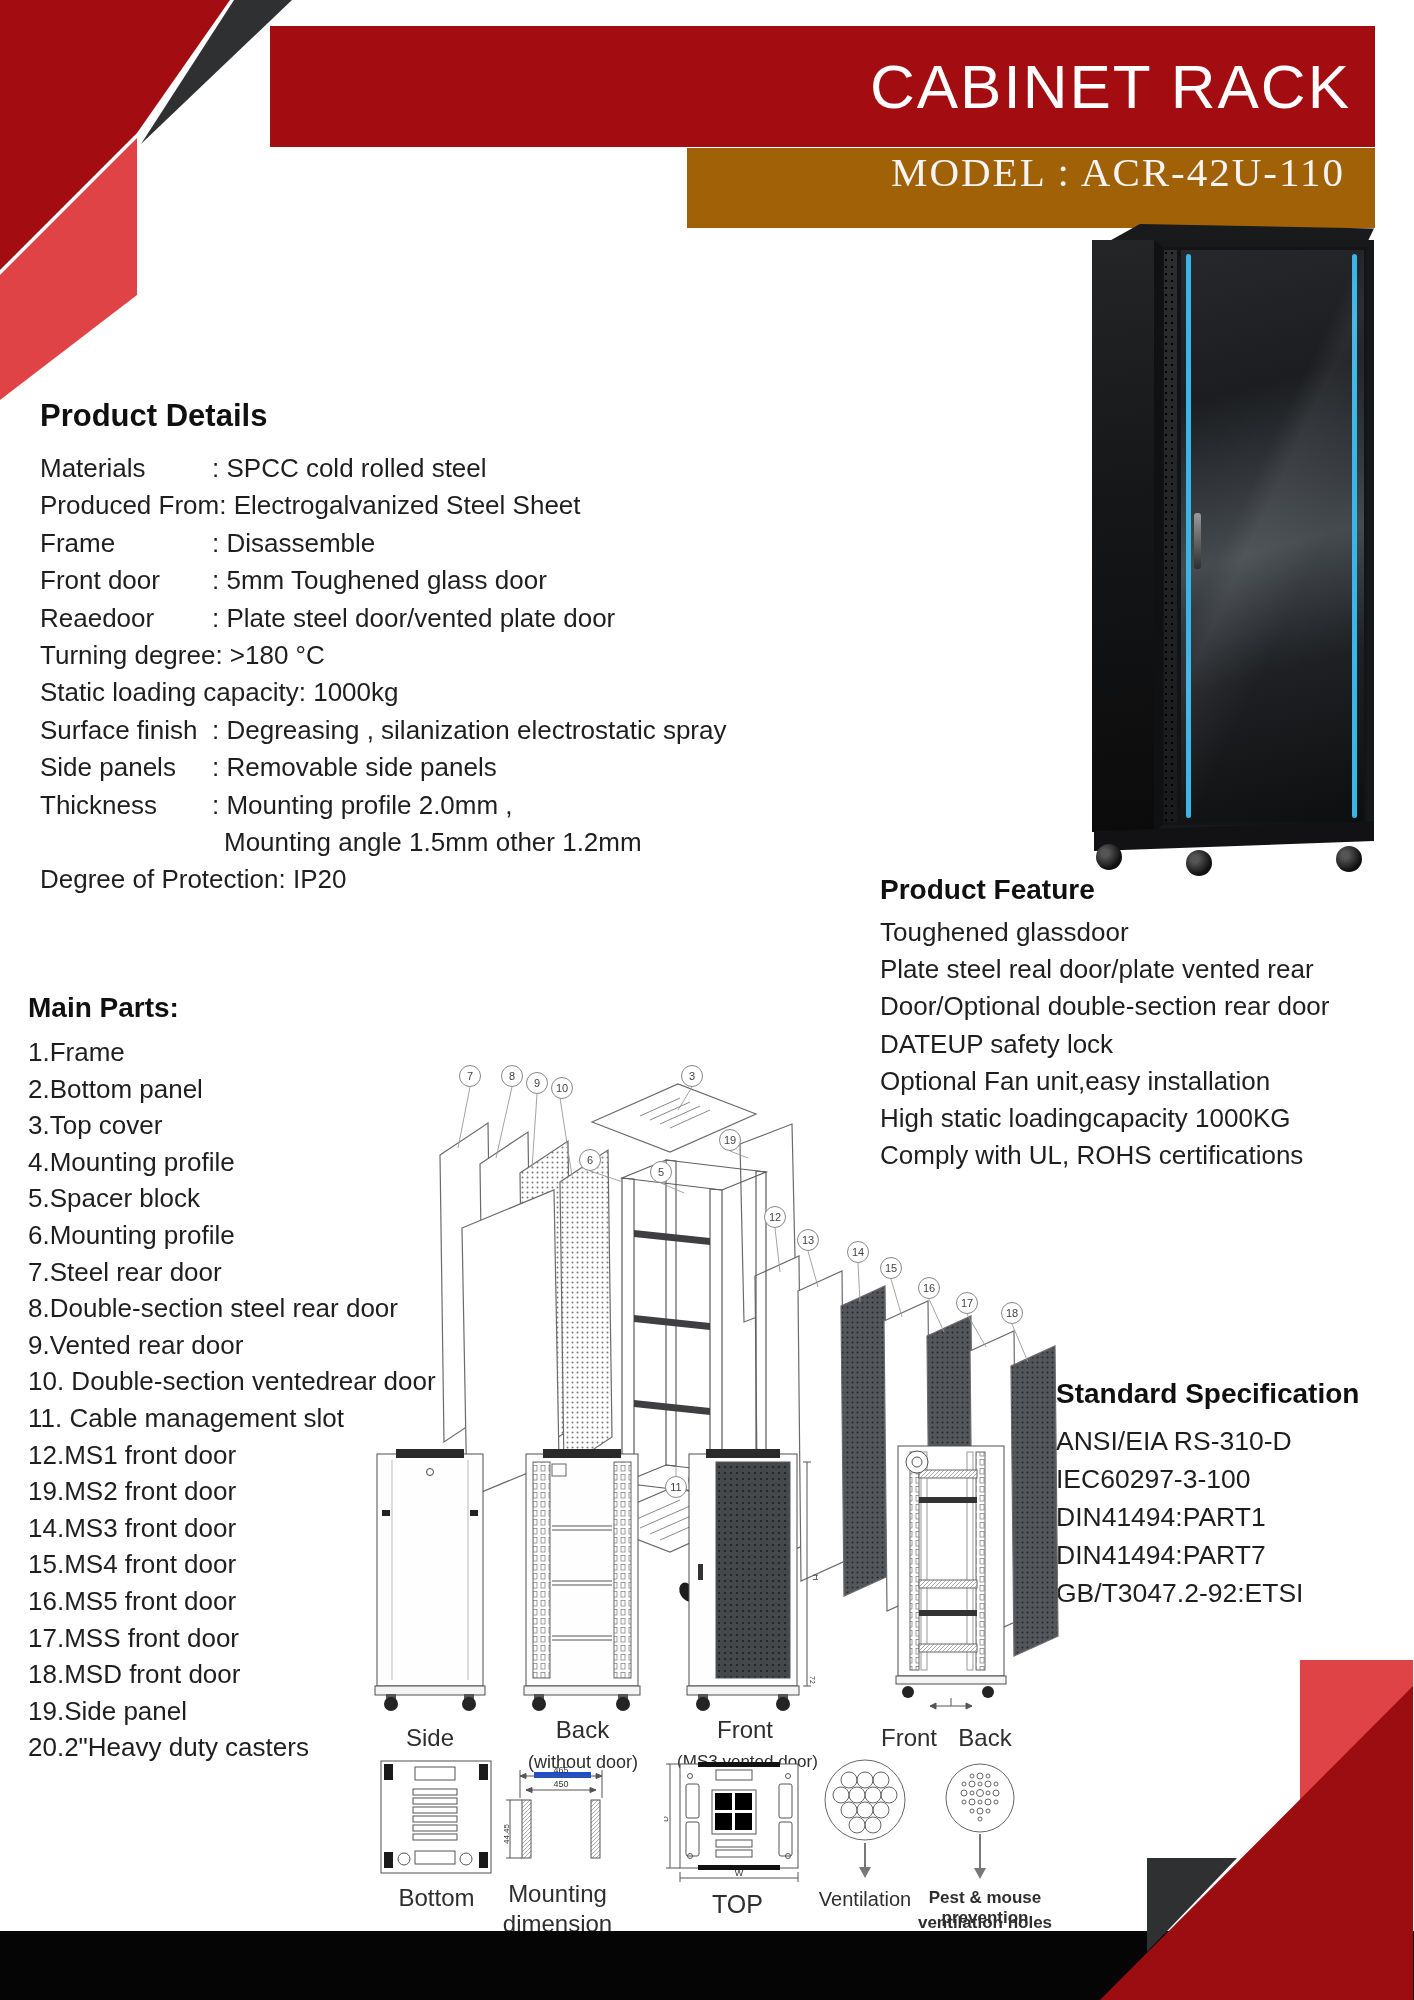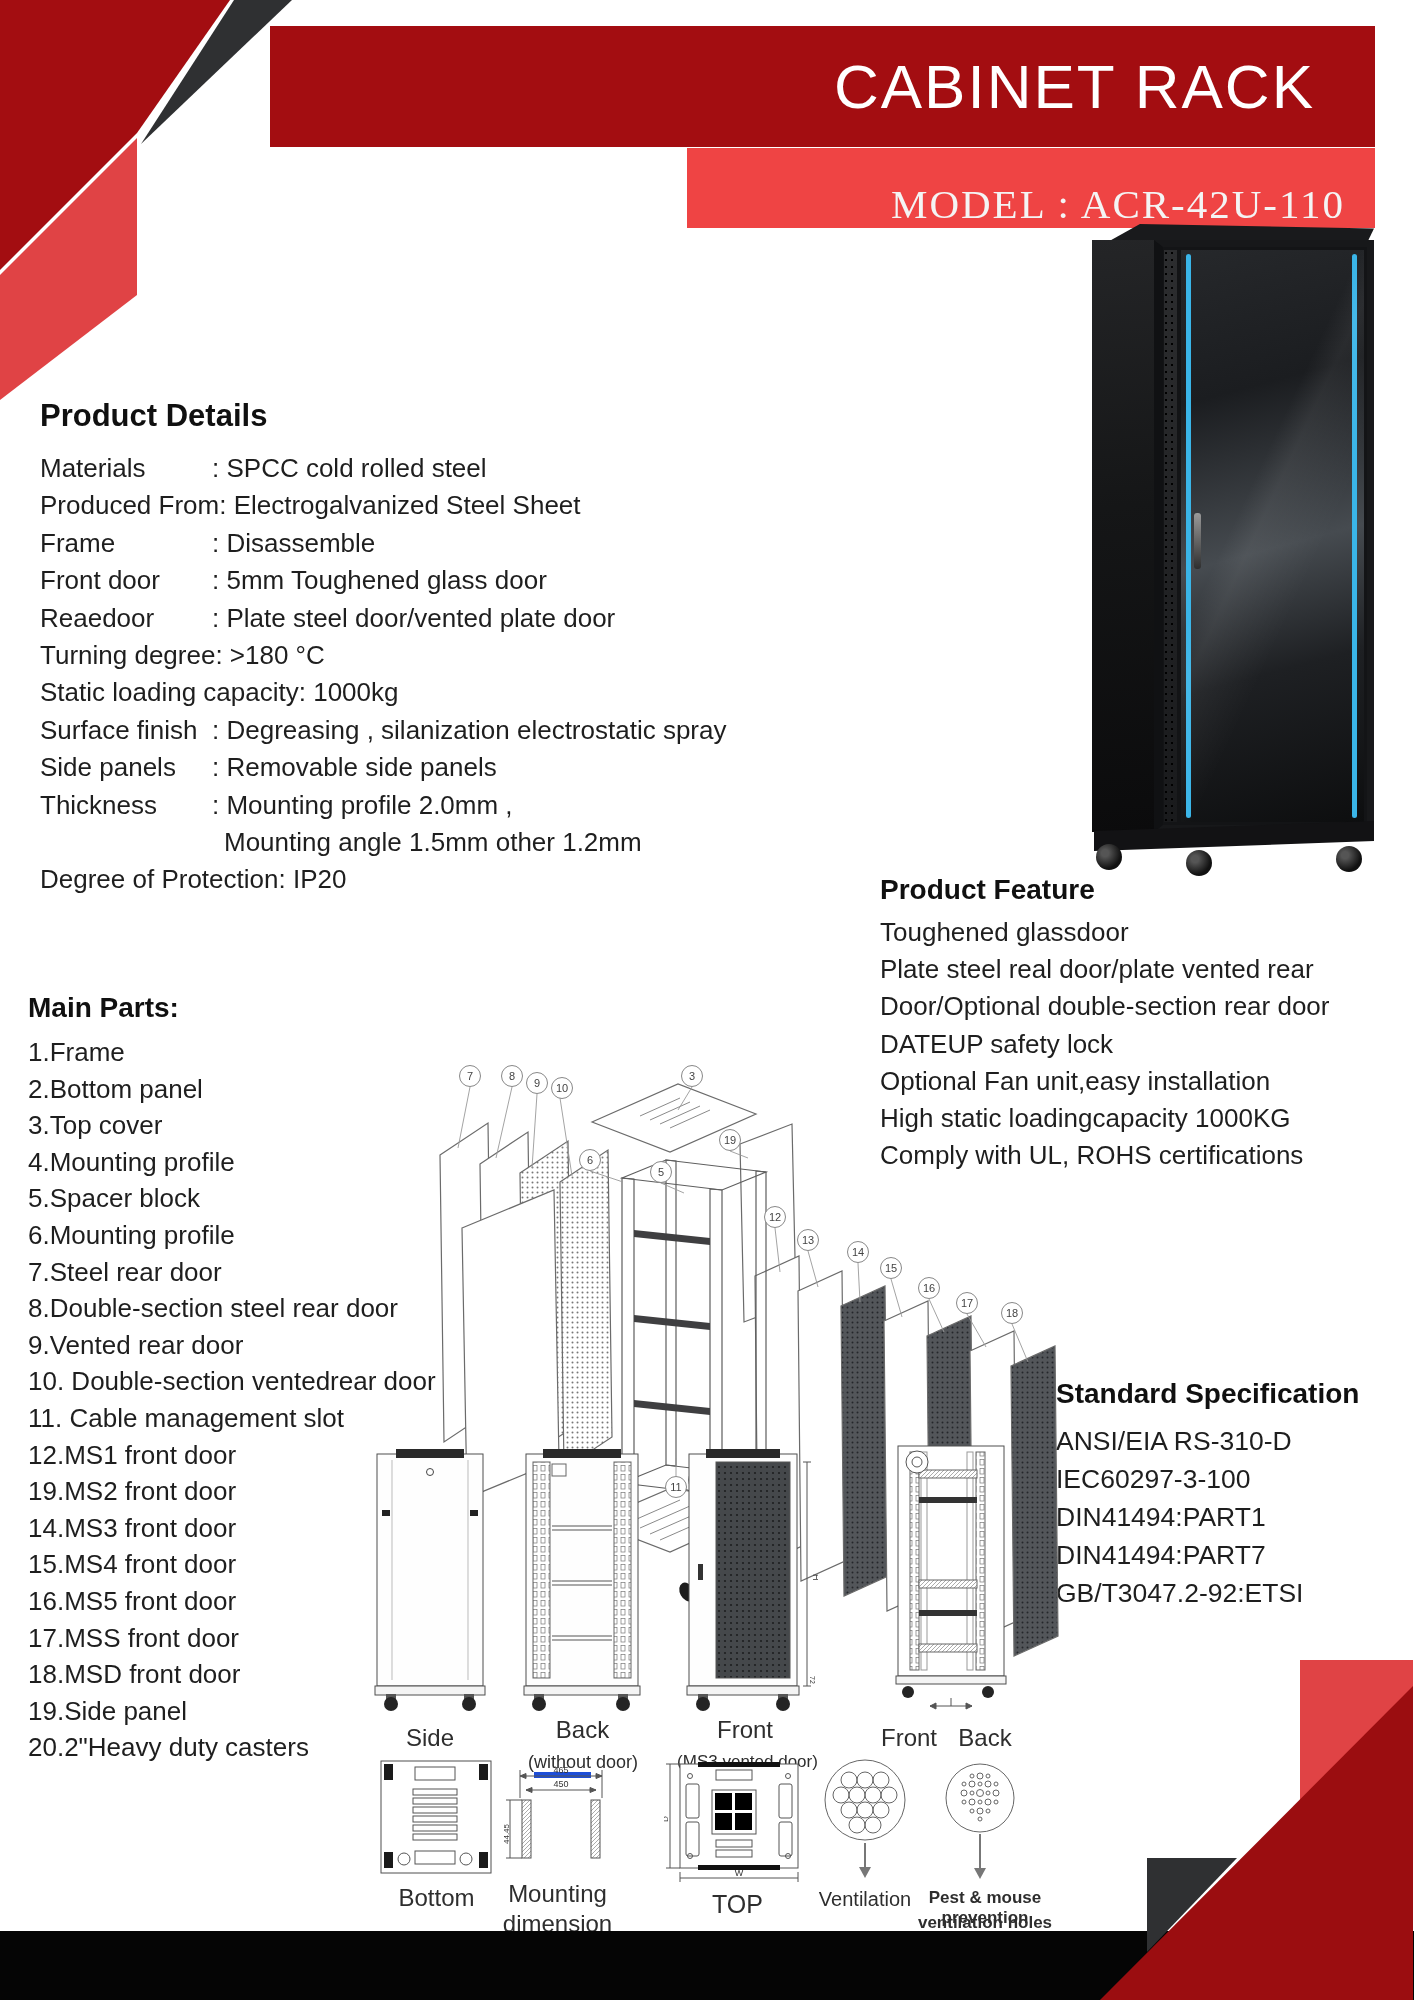--- a/index.html
+++ b/index.html
@@ -4,26 +4,26 @@
 <style>
   html,body{margin:0;padding:0;}
   body{
     width:1414px;height:2000px;position:relative;overflow:hidden;
     background:#ffffff;font-family:"Liberation Sans", sans-serif;color:#1e1e1e;
   }
   .abs{position:absolute;}
   
   .title-banner{
     left:270px;top:26px;width:1105px;height:121px;background:#a30d11;
-    display:flex;align-items:center;justify-content:flex-end;padding-right:60px;box-sizing:border-box;
+    display:flex;align-items:center;justify-content:flex-end;padding-right:24px;box-sizing:border-box;
   }
   .title-banner span{color:#fff;font-size:62px;font-weight:500;letter-spacing:2px;}
   .model-banner{
-    left:687px;top:148px;width:688px;height:80px;background:#ef4444;
-    display:flex;align-items:flex-end;justify-content:flex-end;padding-right:30px;box-sizing:border-box;
+    left:687px;top:148px;width:688px;height:80px;background:#a16207;
+    display:flex;align-items:flex-start;justify-content:flex-end;padding-right:30px;box-sizing:border-box;
   }
   .model-banner span{color:#f4f4f4;font-family:"Liberation Serif", serif;font-size:41px;letter-spacing:2px;}
   
   .h-bold{font-weight:700;color:#101010;}
   #product-details{left:28px;top:398px;width:680px;margin-left:12px;}
   #product-details .head{font-size:31px;margin:0 0 16px 0;}
   .pd-row{font-size:26px;line-height:37.4px;white-space:nowrap;}
   .pd-row .lab{display:inline-block;min-width:172px;}
   .pd-row .val{display:inline;}
   .pd-row .cont{margin-left:12px;}

